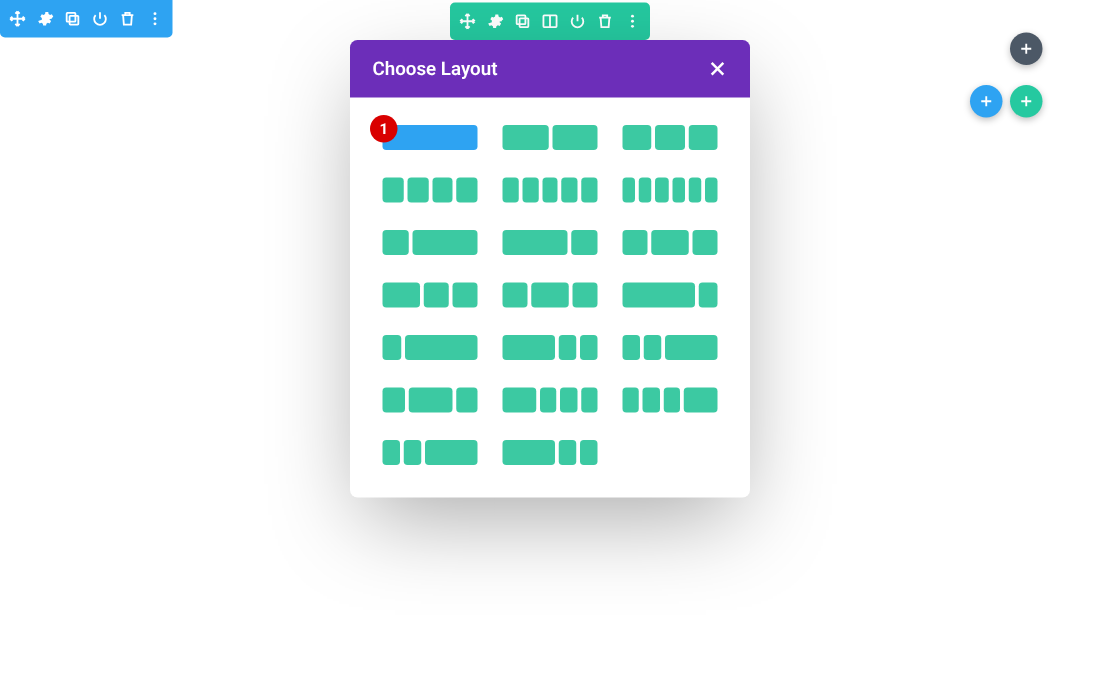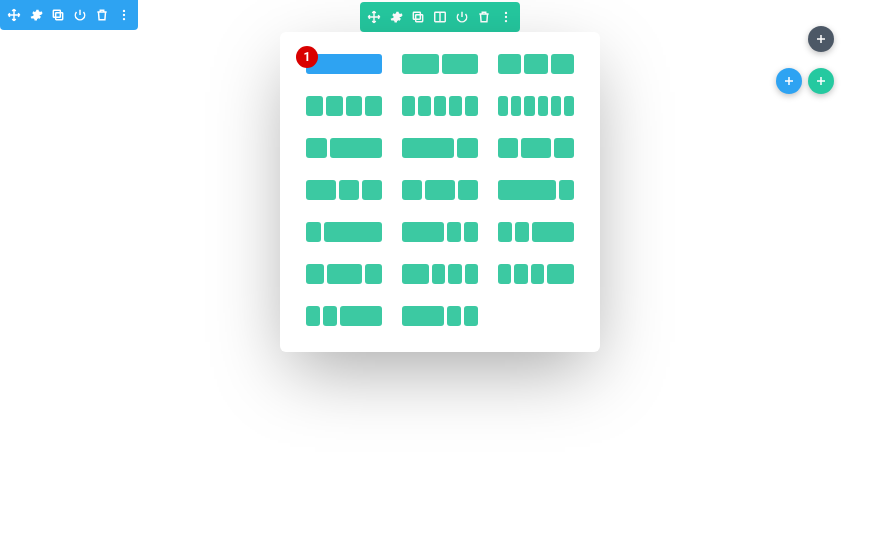--- a/index.html
+++ b/index.html
@@ -216,20 +216,28 @@
           <circle cx="12" cy="5" r="2"></circle>
           <circle cx="12" cy="12" r="2"></circle>
           <circle cx="12" cy="19" r="2"></circle>
         </svg>
     </span>
   </div>
   <div class="row-toolbar-caret"></div>
 </div>
 
 <div class="popup">
+  <div class="popup-header">
+    <span>Choose Layout</span>
+    <span class="close">
+      <svg viewBox="0 0 24 24" fill="none" stroke="currentColor" stroke-width="3">
+          <path d="M5 5l14 14M19 5L5 19"></path>
+        </svg>
+    </span>
+  </div>
   <div class="popup-body" id="layout-grid">
 
   <div class="grid-cell">
         <div class="step-badge">1</div>
         <div class="layout-opt selected">
           <div class="col" style="flex: 1 1 0%;"></div>
         </div>
       </div>
       <div class="grid-cell">
         <div class="layout-opt">

